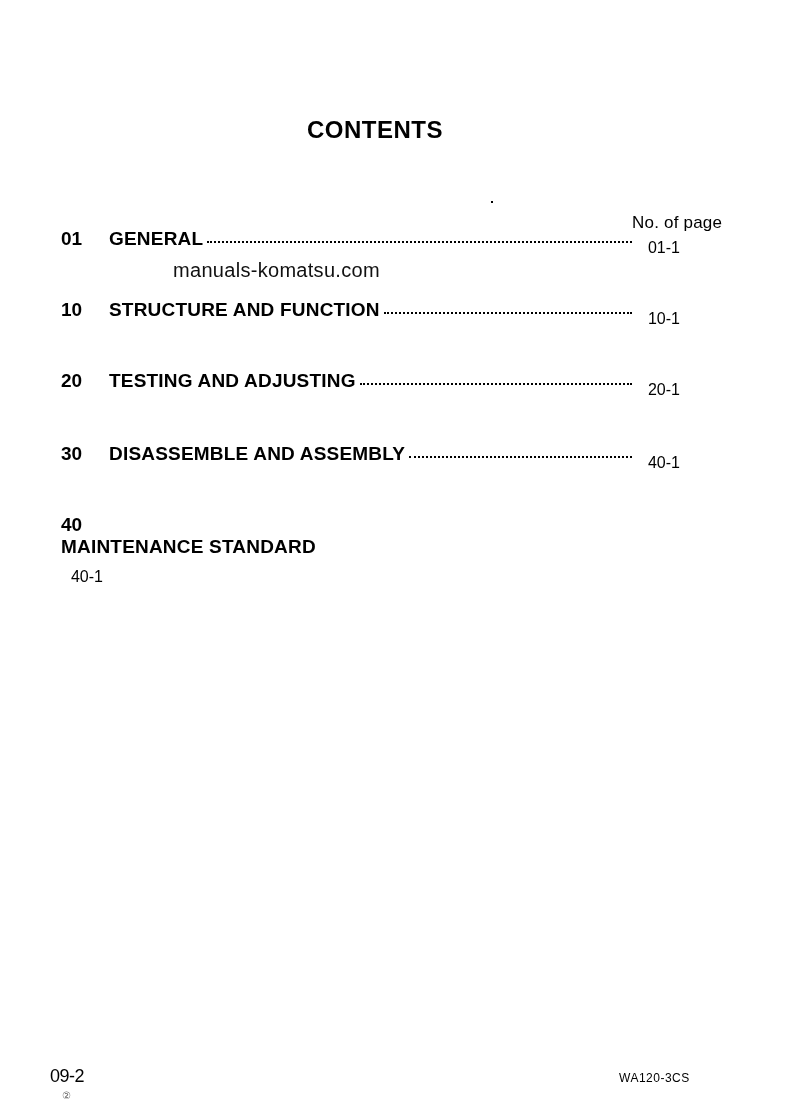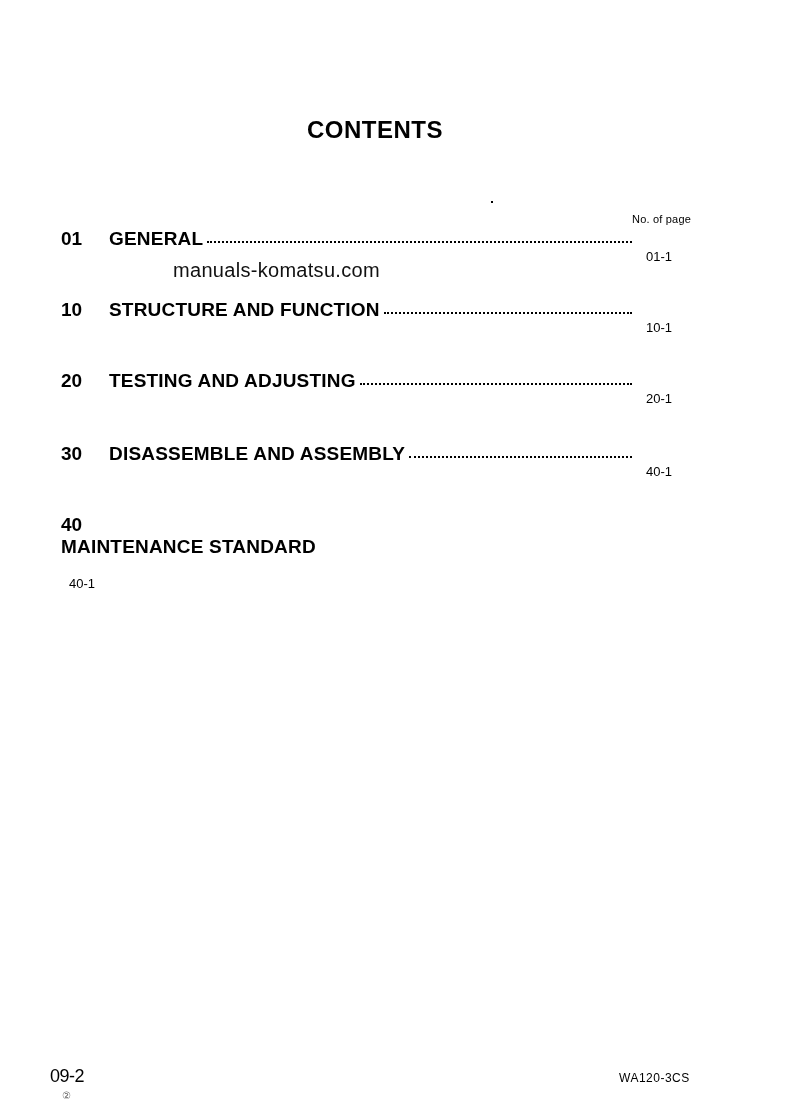--- a/index.html
+++ b/index.html
@@ -30,21 +30,21 @@
       left: 491px;
       top: 201px;
       width: 2px;
       height: 2px;
       background: #000;
     }
     .col-header {
       position: absolute;
       left: 632px;
       top: 213px;
-      font-size: 11px;
+      font-size: 17px;
       letter-spacing: 0.2px;
     }
     .toc-row {
       position: absolute;
       left: 50px;
       width: 630px;
       height: 24px;
       display: flex;
       align-items: baseline;
     }
@@ -67,24 +67,24 @@
       margin: 0 6px 0 4px;
       border-bottom: 2px dotted #000;
       height: 0;
       position: relative;
       top: -2px;
       max-width: 100%;
     }
     .toc-page {
       width: 42px;
       flex: 0 0 auto;
-      font-size: 13px;
-      text-align: center;
+      font-size: 16px;
+      text-align: right;
       position: relative;
-      top: 16px;
+      top: 8px;
     }
     .watermark {
       position: absolute;
       left: 173px;
       top: 259px;
       font-size: 20px;
       color: #111;
       letter-spacing: 0.3px;
     }
     .footer-left {

